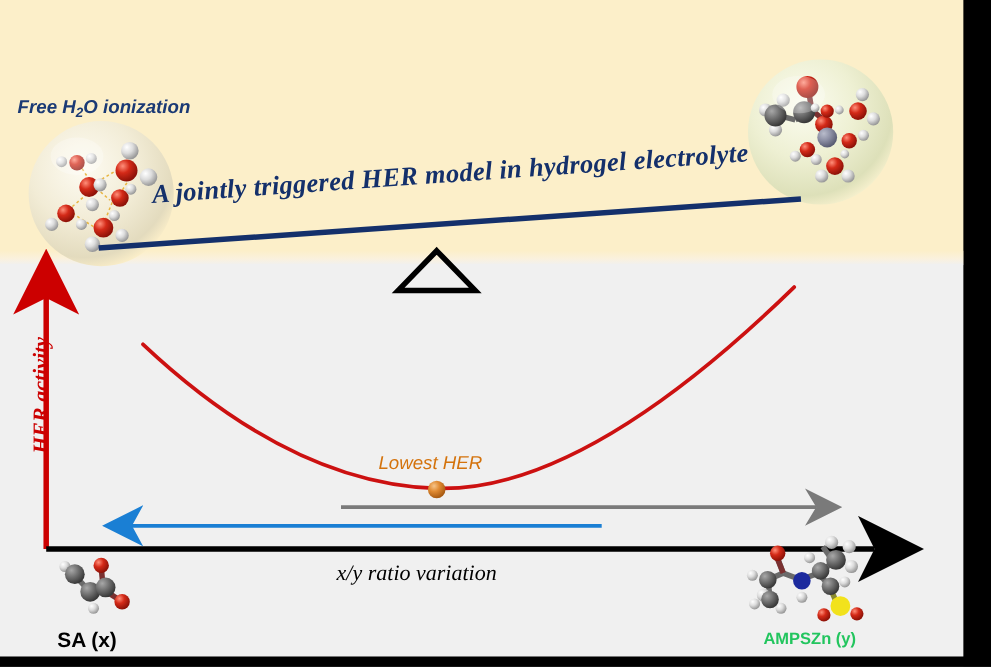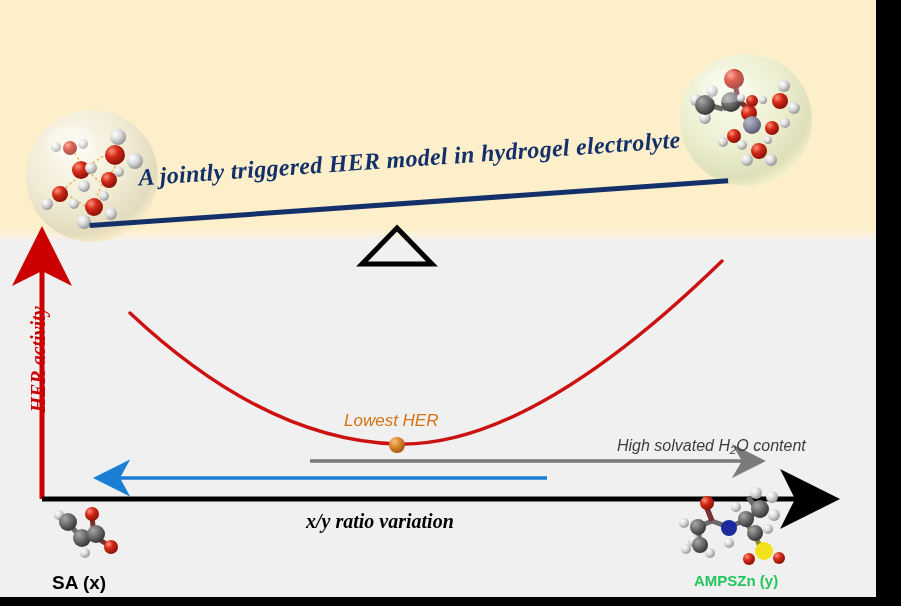--- a/index.html
+++ b/index.html
@@ -118,21 +118,21 @@
     transform: rotate(-90deg);
     white-space: nowrap;
   }
   #x-axis-label {
     position: absolute;
     left: 306px;
     top: 510px;
     color: #000000;
     font-family: "Liberation Serif", serif;
     font-style: italic;
-    font-weight: bold;
+    font-weight: normal;
     font-size: 20px;
     white-space: nowrap;
   }
 
   
   #lbl-lowest-her {
     position: absolute;
     left: 344px;
     top: 411px;
     color: #d4730d;
@@ -251,20 +251,23 @@
       <circle cx="38" cy="88" r="8" fill="url(#oxy)"></circle>
       <circle cx="25" cy="98" r="6" fill="url(#hyd)"></circle>
       <circle cx="52" cy="98" r="5" fill="url(#hyd)"></circle>
       <circle cx="72" cy="101" r="9" fill="url(#oxy)"></circle>
       <circle cx="62" cy="116" r="7" fill="url(#hyd)"></circle>
       <circle cx="89" cy="108" r="6" fill="url(#hyd)"></circle>
     </g>
     <ellipse cx="48" cy="36" rx="24" ry="17" fill="#ffffff" opacity="0.28"></ellipse>
   </svg>
 
+  <div class="label-navy" id="lbl-free-ion">
+    <span>Free H</span><span class="sub">2</span><span>O ionization</span>
+  </div>
 
   <svg class="abs" style="left:676px; top:50px;" width="140" height="140" viewBox="0 0 140 140">
     <defs>
       <radialGradient id="sphRight" cx="38%" cy="32%" r="72%">
         <stop offset="0%" stop-color="#fbfcf0"></stop>
         <stop offset="50%" stop-color="#eef0d3"></stop>
         <stop offset="86%" stop-color="#dde0b9"></stop>
         <stop offset="100%" stop-color="#f6f0cd"></stop>
       </radialGradient>
     </defs>
@@ -348,23 +351,20 @@
 
     <line x1="547" y1="238" x2="120" y2="238" stroke="#1a7fd4" stroke-width="3.4" marker-end="url(#bluArrow)"></line>
   </svg>
 
   <div id="y-axis-label">HER activity</div>
   <div id="x-axis-label">x/y ratio variation</div>
 
   <div id="lbl-lowest-her">Lowest HER</div>
 
 
-  <div id="lbl-high-solvated">
-    <span>High solvated H</span><span class="sub">2</span><span>O content</span>
-  </div>
 
   <svg class="abs" style="left:46px; top:503px;" width="82" height="66" viewBox="0 0 82 66">
     <line x1="20" y1="18" x2="34" y2="33" stroke="#6a6a6a" stroke-width="5"></line>
     <line x1="34" y1="33" x2="48" y2="33" stroke="#6a6a6a" stroke-width="5"></line>
     <line x1="48" y1="33" x2="46" y2="13" stroke="#7a3030" stroke-width="5"></line>
     <line x1="48" y1="33" x2="62" y2="42" stroke="#7a3030" stroke-width="5"></line>
     <circle cx="13" cy="12" r="5" fill="url(#hyd)"></circle>
     <circle cx="22" cy="19" r="9" fill="url(#carb)"></circle>
     <circle cx="36" cy="35" r="9" fill="url(#carb)"></circle>
     <circle cx="39" cy="50" r="5" fill="url(#hyd)"></circle>

